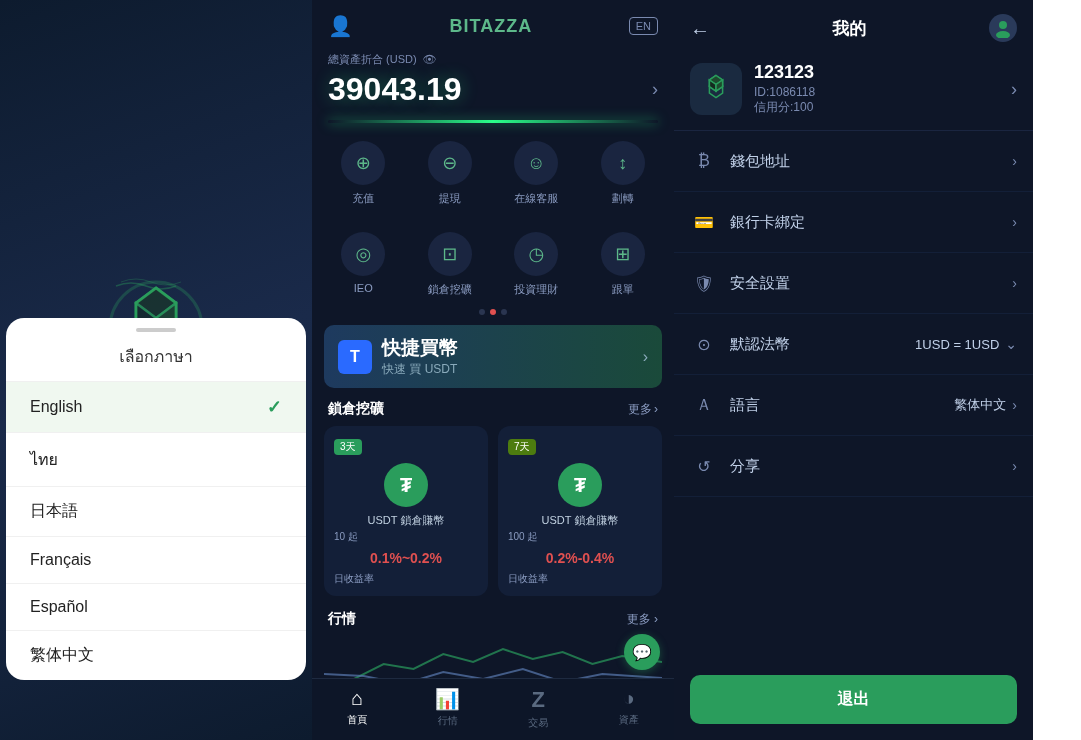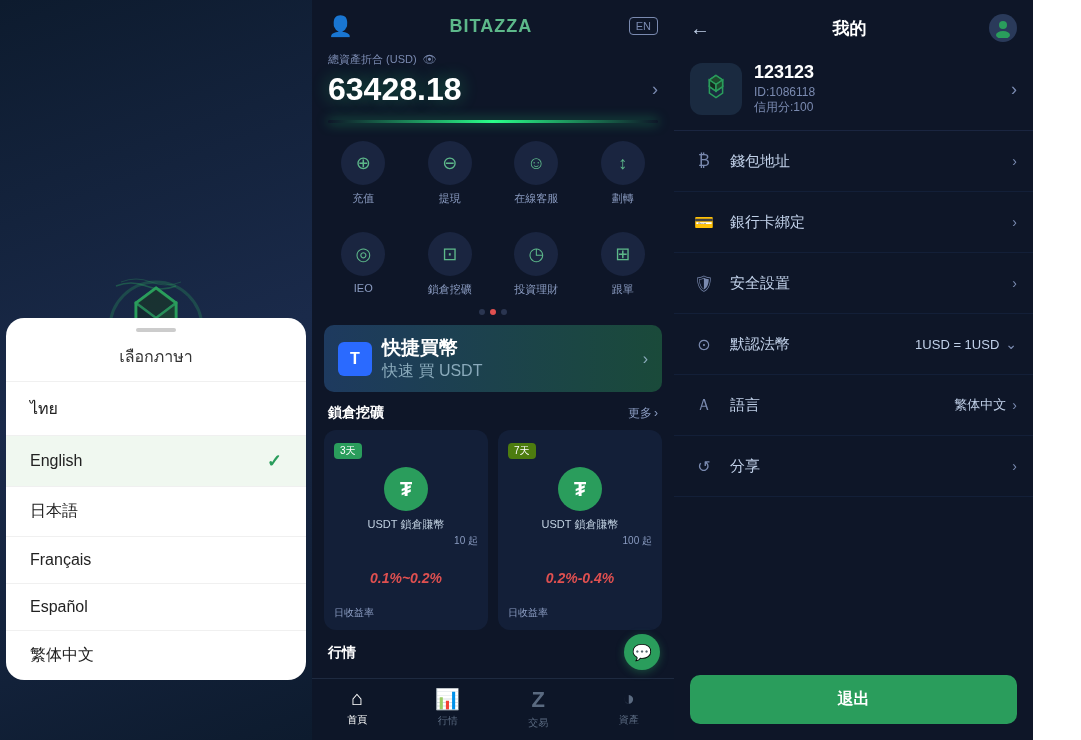--- a/index.html
+++ b/index.html
@@ -221,21 +221,21 @@
     .banner-text-col {
       flex: 1;
     }
     .banner-title {
       color: #fff;
       font-size: 19px;
       font-weight: 600;
     }
     .banner-sub {
       color: #8aaabb;
-      font-size: 16px;
+      font-size: 12px;
     }
     .banner-arrow {
       color: #8aaabb;
       font-size: 16px;
     }
     .mid-section-header {
       display: flex;
       align-items: center;
       justify-content: space-between;
       padding: 0 16px;
@@ -290,32 +290,31 @@
       font-weight: bold;
       color: #fff;
     }
     .card-coin-label {
       text-align: center;
       color: #c0d0e0;
       font-size: 11px;
       margin-bottom: 2px;
     }
     .card-coin-min {
-      text-align: right;
+      text-align: left;
       color: #8a9bc0;
       font-size: 10px;
-      margin-bottom: 22px;
+      margin-bottom: 6px;
     }
     .card-rate {
       text-align: center;
       font-size: 14px;
       font-weight: 700;
       color: #e05050;
-      margin-bottom: 20px;
-      font-style: italic;
+      margin-bottom: 6px;
     }
     .card-rate-label {
       text-align: left;
       color: #8a9bc0;
       font-size: 10px;
     }
     .mid-market-header {
       display: flex;
       align-items: center;
       justify-content: space-between;
@@ -528,26 +527,26 @@
       </g>
     </svg>
   </div>
 
   <div class="language-modal">
     <div class="modal-handle">
       <div class="modal-handle-bar"></div>
     </div>
     <div class="modal-title">เลือกภาษา</div>
     <ul class="language-list">
-      <li class="language-item">
-        <span>ไทย</span>
-      </li>
       <li class="language-item selected">
         <span>English</span>
         <span class="check-icon">✓</span>
+      </li>
+      <li class="language-item">
+        <span>ไทย</span>
       </li>
       <li class="language-item">
         <span>日本語</span>
       </li>
       <li class="language-item">
         <span>Français</span>
       </li>
       <li class="language-item">
         <span>Español</span>
       </li>
@@ -564,21 +563,21 @@
     <span class="mid-header-title">BITAZZA</span>
     <span class="mid-header-en">EN</span>
   </div>
 
   <div class="mid-balance-section">
     <div class="mid-balance-label">
       <span>總資產折合 (USD)</span>
       <span>👁</span>
     </div>
     <div class="mid-balance-row">
-      <span class="mid-balance-amount">63428.18</span>
+      <span class="mid-balance-amount">39043.19</span>
       <span class="mid-balance-arrow">›</span>
     </div>
   </div>
   <div class="mid-green-bar"></div>
 
   <div class="mid-actions">
     <div class="mid-action-item">
       <div class="mid-action-circle">⊕</div>
       <span class="mid-action-label">充值</span>
     </div>

